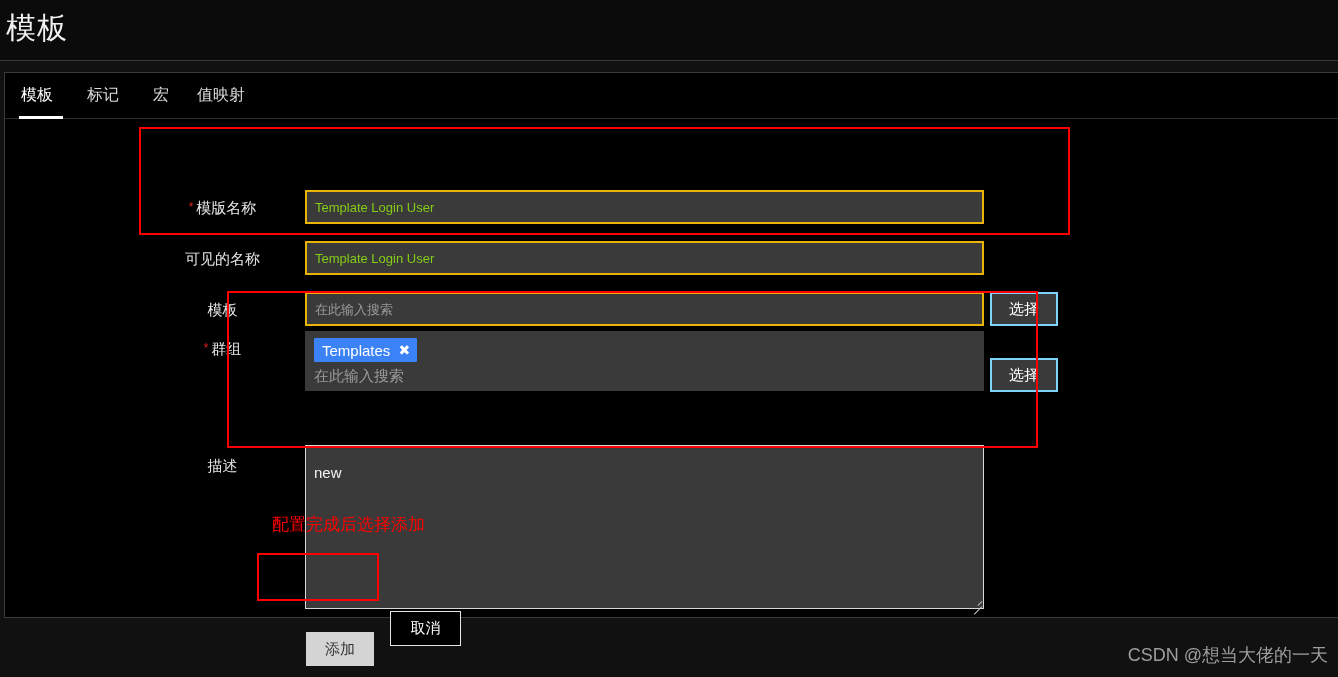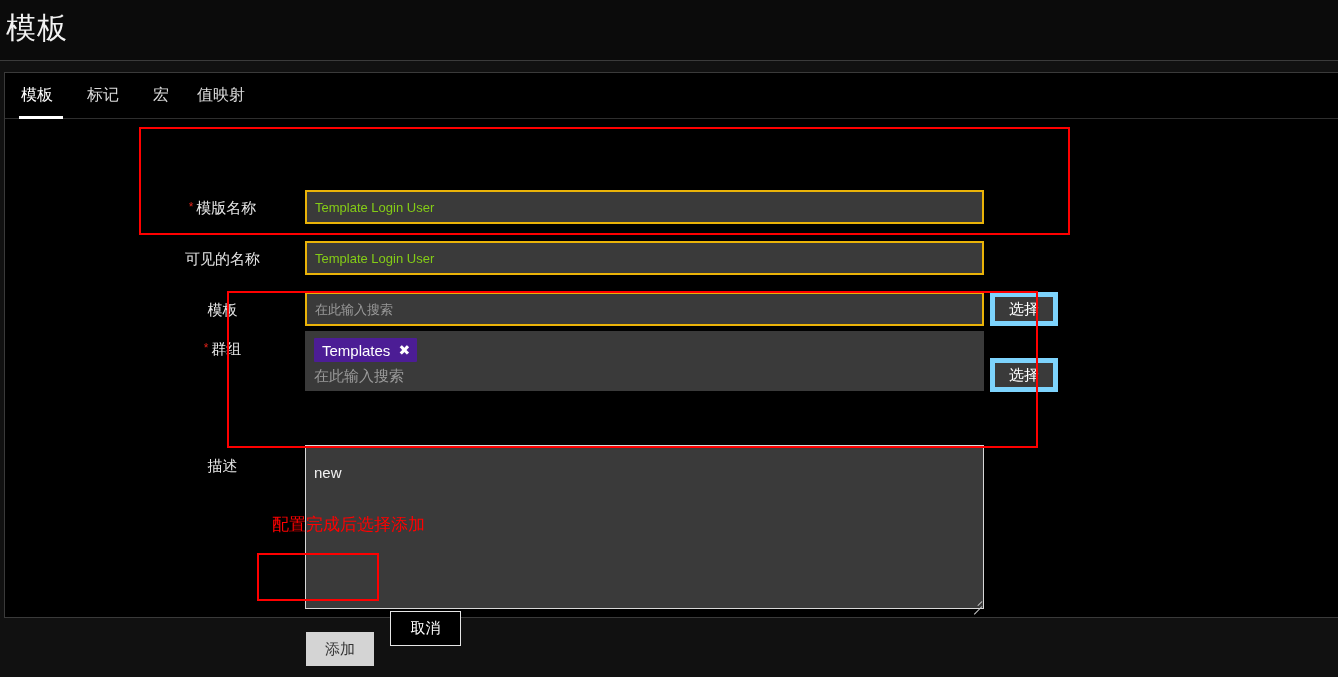--- a/index.html
+++ b/index.html
@@ -96,40 +96,40 @@
     font-size: 13px;
     font-family: "Liberation Sans", sans-serif;
     padding: 0 8px;
     outline: none;
   }
   .inp::placeholder { color: #9a9a9a; }
 
   .btn-select {
     position: absolute;
     background: #3a3a3a;
-    border: 5px solid #7dd3fc;
+    border: 2px solid #7dd3fc;
     color: #ffffff;
     font-size: 15px;
     font-family: "Liberation Sans", sans-serif;
     cursor: pointer;
     padding: 0;
   }
 
   
   .multiselect {
     position: absolute;
     background: #3a3a3a;
     border: 1px solid #3a3a3a;
     padding: 6px 8px 0 8px;
     overflow: hidden;
   }
   .chip {
     display: inline-flex;
     align-items: center;
-    background: #4c1d95;
+    background: #3b82f6;
     color: #ffffff;
     font-size: 15px;
     height: 24px;
     padding: 0 7px 0 8px;
     border-radius: 1px;
     white-space: nowrap;
   }
   .chip-x {
     margin-left: 8px;
     font-size: 14px;
@@ -288,14 +288,15 @@
     </div>
   </div>
 
   <div class="anno-box" style="left:139px;top:127px;width:931px;height:108px;"></div>
 
   <div class="anno-box" style="left:227px;top:291px;width:811px;height:157px;"></div>
 
   <div class="anno-box" style="left:257px;top:553px;width:122px;height:48px;"></div>
   <div class="anno-text" style="left:272px;top:515px;">配置完成后选择添加</div>
 
+  <div class="watermark">CSDN @想当大佬的一天</div>
 
 </div>
 
 </body></html>

